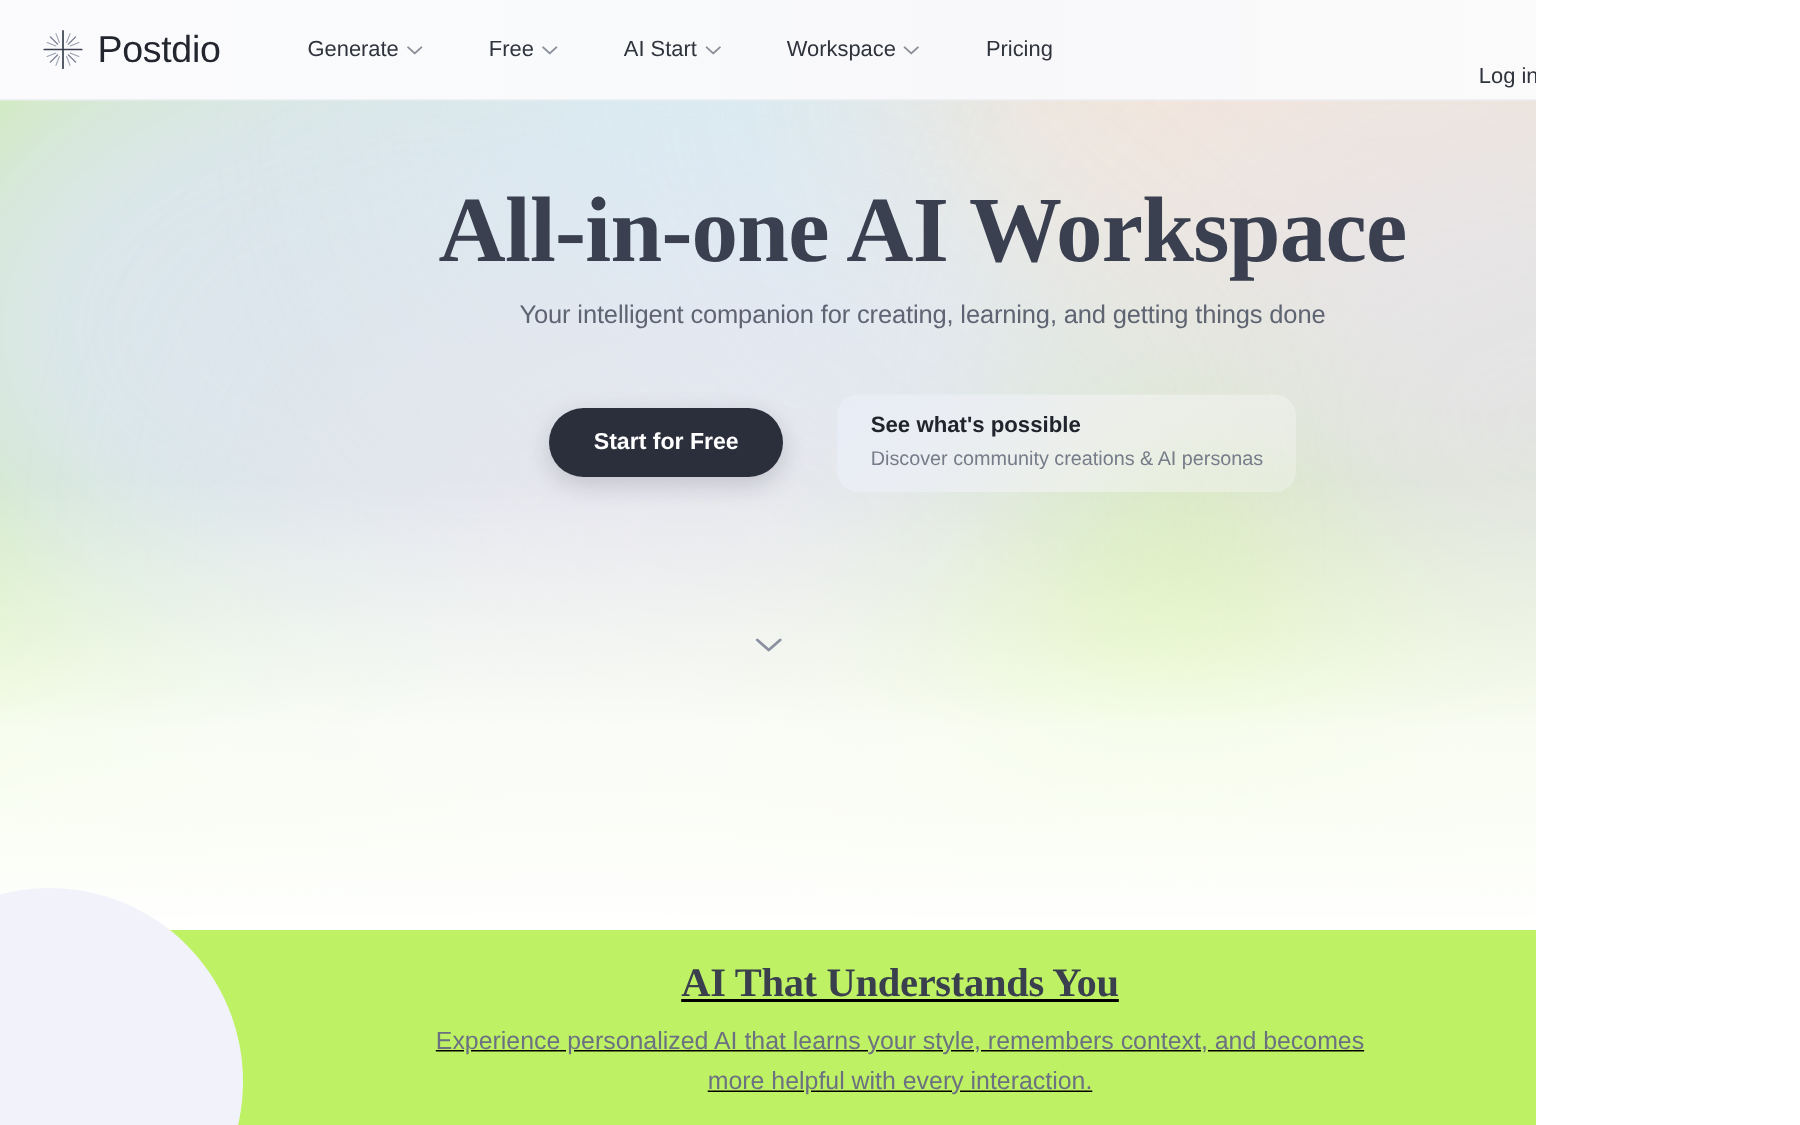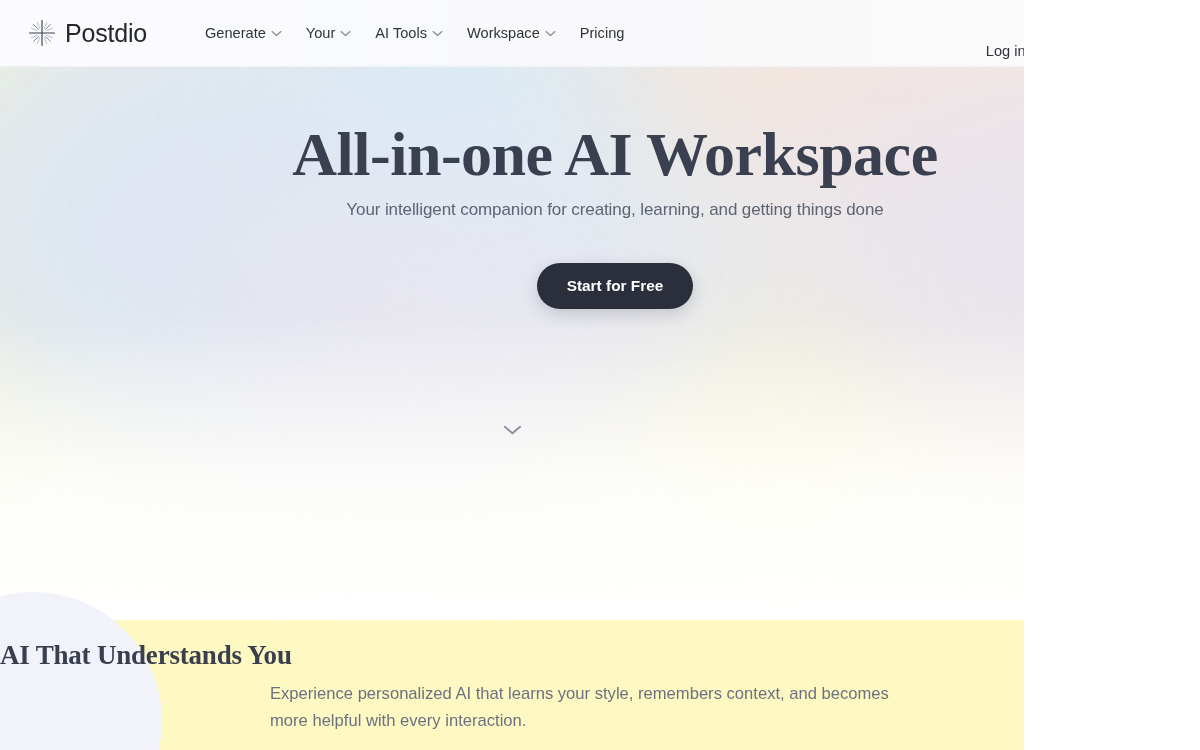--- a/index.html
+++ b/index.html
@@ -15,21 +15,21 @@
     background: #ffffff;
     position: relative;
   }
 
   
   .page {
     position: relative;
     width: 1024px;
     height: 750px;
     overflow: hidden;
-    background: #fef9c3;
+    background: #bef264;
   }
 
   
   .hero-bg {
     position: absolute;
     left: 0; top: 0;
     width: 1200px;
     height: 620px;
     overflow: hidden;
     pointer-events: none;
@@ -120,21 +120,21 @@
     font-size: 25px;
     font-weight: 400;
     letter-spacing: -0.2px;
     color: #23262e;
     line-height: 1;
   }
 
   .nav {
     display: flex;
     align-items: center;
-    gap: 24px;
+    gap: 44px;
   }
   .nav-item {
     display: flex;
     align-items: center;
     gap: 5px;
     font-size: 14.6px;
     color: #2f333c;
     cursor: pointer;
     white-space: nowrap;
   }
@@ -256,21 +256,23 @@
     cursor: pointer;
     z-index: 12;
   }
   .scroll-cue svg { width: 19px; height: 12px; display: block; }
 
   
   .section {
     position: absolute;
     left: 0; top: 640px;
     width: 1200px;
+    text-align: center;
     z-index: 10;
+    text-decoration: underline;
   }
   .section-title {
     font-family: "Liberation Serif", "DejaVu Serif", serif;
     font-weight: 700;
     font-size: 27px;
     letter-spacing: -0.2px;
     color: #3a3f4e;
   }
   .section-desc {
     margin: 10px auto 0 auto;
@@ -327,28 +329,28 @@
     <div class="nav">
 
       <div class="nav-item">
         <span>Generate</span>
         <svg class="chev" viewBox="0 0 12 8">
           <path d="M1 1.8 L6 6.4 L11 1.8" fill="none" stroke="#4a4f5c" stroke-width="1.5" stroke-linecap="round" stroke-linejoin="round"></path>
         </svg>
       </div>
 
       <div class="nav-item">
-        <span>Your</span>
+        <span>Free</span>
         <svg class="chev" viewBox="0 0 12 8">
           <path d="M1 1.8 L6 6.4 L11 1.8" fill="none" stroke="#4a4f5c" stroke-width="1.5" stroke-linecap="round" stroke-linejoin="round"></path>
         </svg>
       </div>
 
       <div class="nav-item">
-        <span>AI Tools</span>
+        <span>AI Start</span>
         <svg class="chev" viewBox="0 0 12 8">
           <path d="M1 1.8 L6 6.4 L11 1.8" fill="none" stroke="#4a4f5c" stroke-width="1.5" stroke-linecap="round" stroke-linejoin="round"></path>
         </svg>
       </div>
 
       <div class="nav-item">
         <span>Workspace</span>
         <svg class="chev" viewBox="0 0 12 8">
           <path d="M1 1.8 L6 6.4 L11 1.8" fill="none" stroke="#4a4f5c" stroke-width="1.5" stroke-linecap="round" stroke-linejoin="round"></path>
         </svg>
@@ -367,20 +369,24 @@
 
   </div>
 
   <div class="hero">
     <h1 class="hero-title">All-in-one AI Workspace</h1>
     <p class="hero-sub">Your intelligent companion for creating, learning, and getting things done</p>
 
     <div class="hero-actions">
       <button class="cta-primary">Start for Free</button>
 
+      <div class="secondary-card">
+        <div class="secondary-title">See what's possible</div>
+        <div class="secondary-desc">Discover community creations &amp; AI personas</div>
+      </div>
     </div>
   </div>
 
   <div class="scroll-cue">
     <svg viewBox="0 0 20 12">
       <path d="M2 2.5 L10 9.5 L18 2.5" fill="none" stroke="#8b91a0" stroke-width="2" stroke-linecap="round" stroke-linejoin="round"></path>
     </svg>
   </div>
 
   <div class="section">

